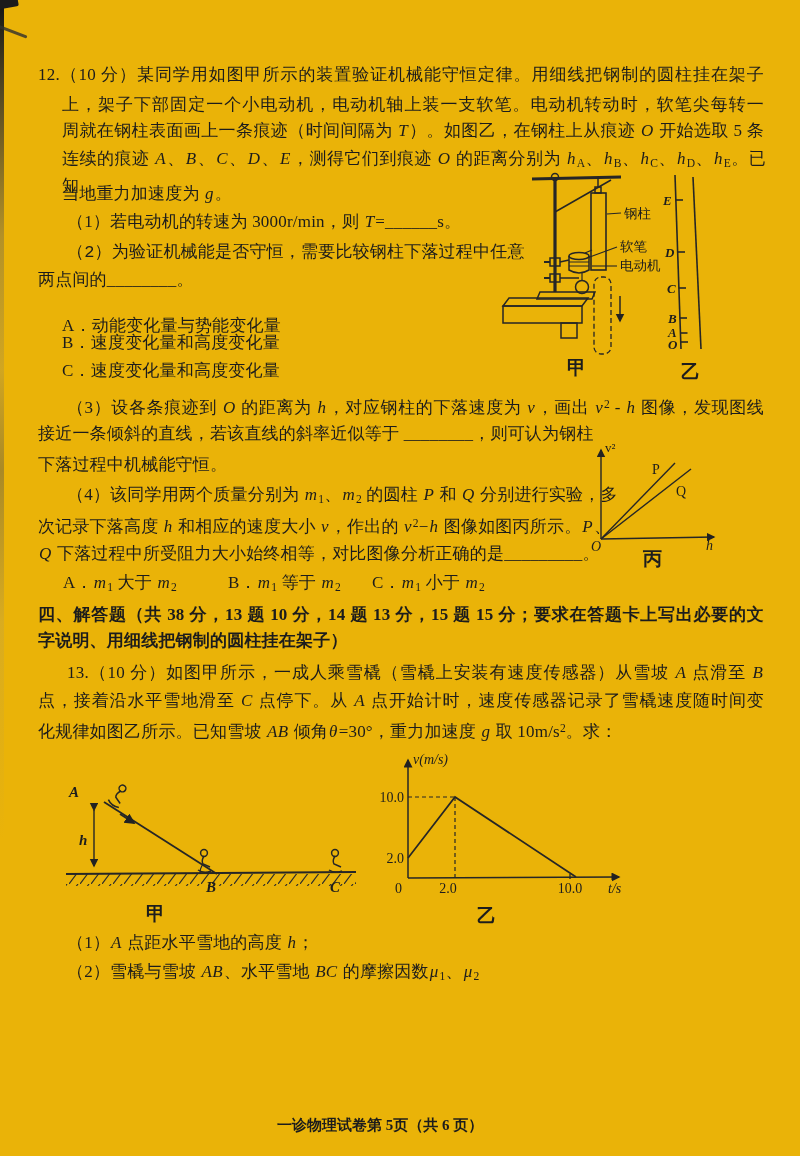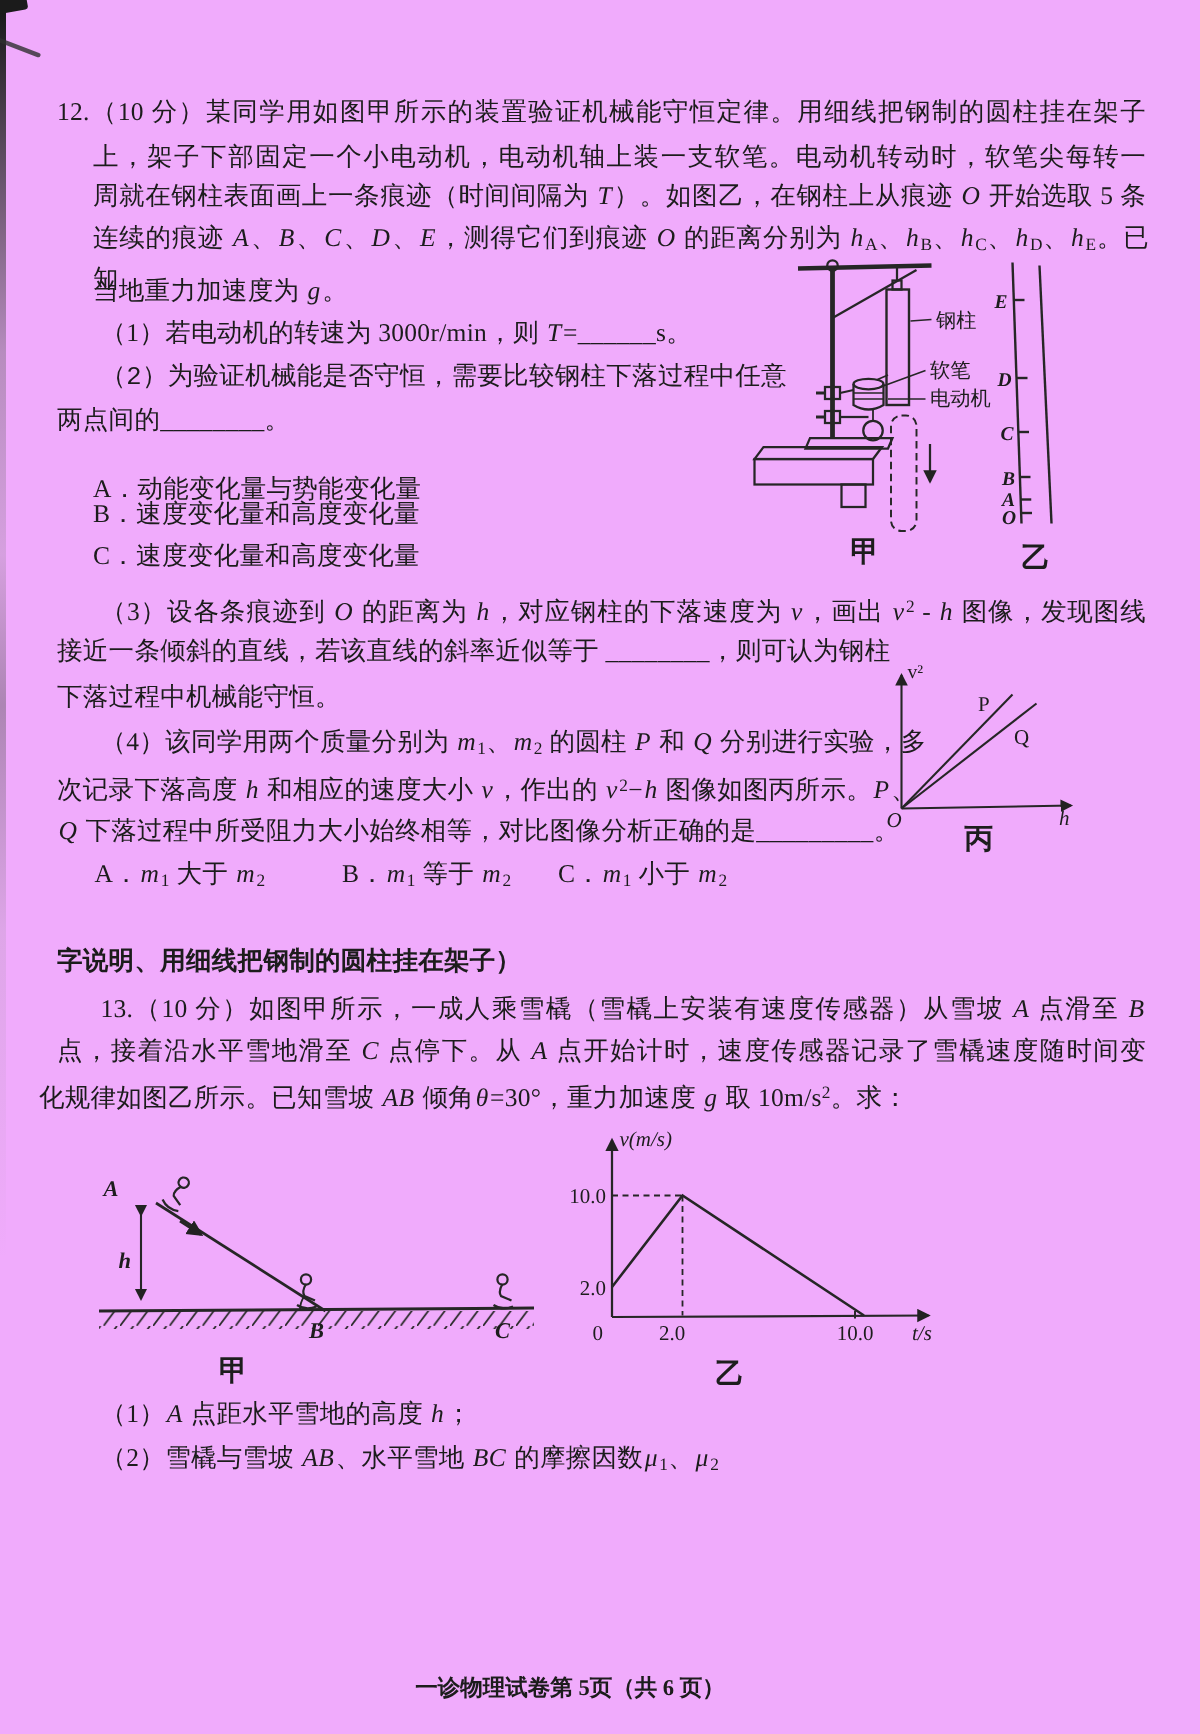--- a/index.html
+++ b/index.html
@@ -1,16 +1,16 @@
 <!DOCTYPE html>
 <html><head>
 <meta charset="utf-8">
 <style>
   html,body{margin:0;padding:0;background:#e9e9e7;}
-  .page{position:relative;width:800px;height:1156px;background:#f0abfc;overflow:hidden;
+  .page{position:relative;width:800px;height:1156px;background:#eab308;overflow:hidden;
         font-family:"Liberation Serif","DejaVu Serif",serif;color:#1c1c1c;}
   .line{position:absolute;font-size:17px;line-height:22px;white-space:nowrap;
         letter-spacing:.2px;}
   .just{white-space:normal;text-align:justify;text-align-last:justify;}
   .bold{font-weight:700;}
   .line i{font-style:italic;font-family:"Liberation Serif",serif;padding:0 1px;}
   .line sub{font-size:.68em;vertical-align:-.25em;}
   .line sup{font-size:.68em;vertical-align:.45em;}
   .footer{position:absolute;left:0;width:760px;text-align:center;font-size:15px;font-weight:700;}
   svg{position:absolute;overflow:visible;}
@@ -131,25 +131,26 @@
       <line x1="13" y1="101" x2="103" y2="31"></line>
     </g>
     <text x="17" y="14" font-size="13">v²</text>
     <text x="64" y="36" font-size="14">P</text>
     <text x="88" y="58" font-size="14">Q</text>
     <text x="3" y="113" font-size="14" class="ital">O</text>
     <text x="118" y="112" font-size="14" class="ital">h</text>
     <text x="55" y="127" class="cap">丙</text>
   </svg>
 
+  <div class="line just bold" style="left:38px;top:604px;width:726px;">四、解答题（共 38 分，13 题 10 分，14 题 13 分，15 题 15 分；要求在答题卡上写出必要的文</div>
   <div class="line bold" style="left:38px;top:630px;">字说明、用细线把钢制的圆柱挂在架子）</div>
 
   <div class="line just" style="left:67px;top:662px;width:697px;">13.（10 分）如图甲所示，一成人乘雪橇（雪橇上安装有速度传感器）从雪坡 <i>A</i> 点滑至 <i>B</i></div>
   <div class="line just" style="left:38px;top:690px;width:726px;">点，接着沿水平雪地滑至 <i>C</i> 点停下。从 <i>A</i> 点开始计时，速度传感器记录了雪橇速度随时间变</div>
-  <div class="line" style="left:26px;top:718px;">化规律如图乙所示。已知雪坡 <i>AB</i> 倾角<i>θ</i>=30°，重力加速度 <i>g</i> 取 10m/s<sup>2</sup>。求：</div>
+  <div class="line" style="left:38px;top:718px;">化规律如图乙所示。已知雪坡 <i>AB</i> 倾角<i>θ</i>=30°，重力加速度 <i>g</i> 取 10m/s<sup>2</sup>。求：</div>
 
   <svg style="left:58px;top:752px;" width="350" height="178" viewBox="0 0 350 178">
     <defs>
       <marker id="ah3" markerWidth="8" markerHeight="8" refX="5" refY="3" orient="auto">
         <path d="M0,0 L6,3 L0,6 Z" fill="#222"></path>
       </marker>
       <pattern id="hatch" width="11" height="12" patternUnits="userSpaceOnUse">
         <line x1="9" y1="0" x2="0" y2="12" stroke="#2b2b2b" stroke-width="1.2"></line>
       </pattern>
       <g id="sledguy" stroke="#262626" fill="none" stroke-width="1.5">

